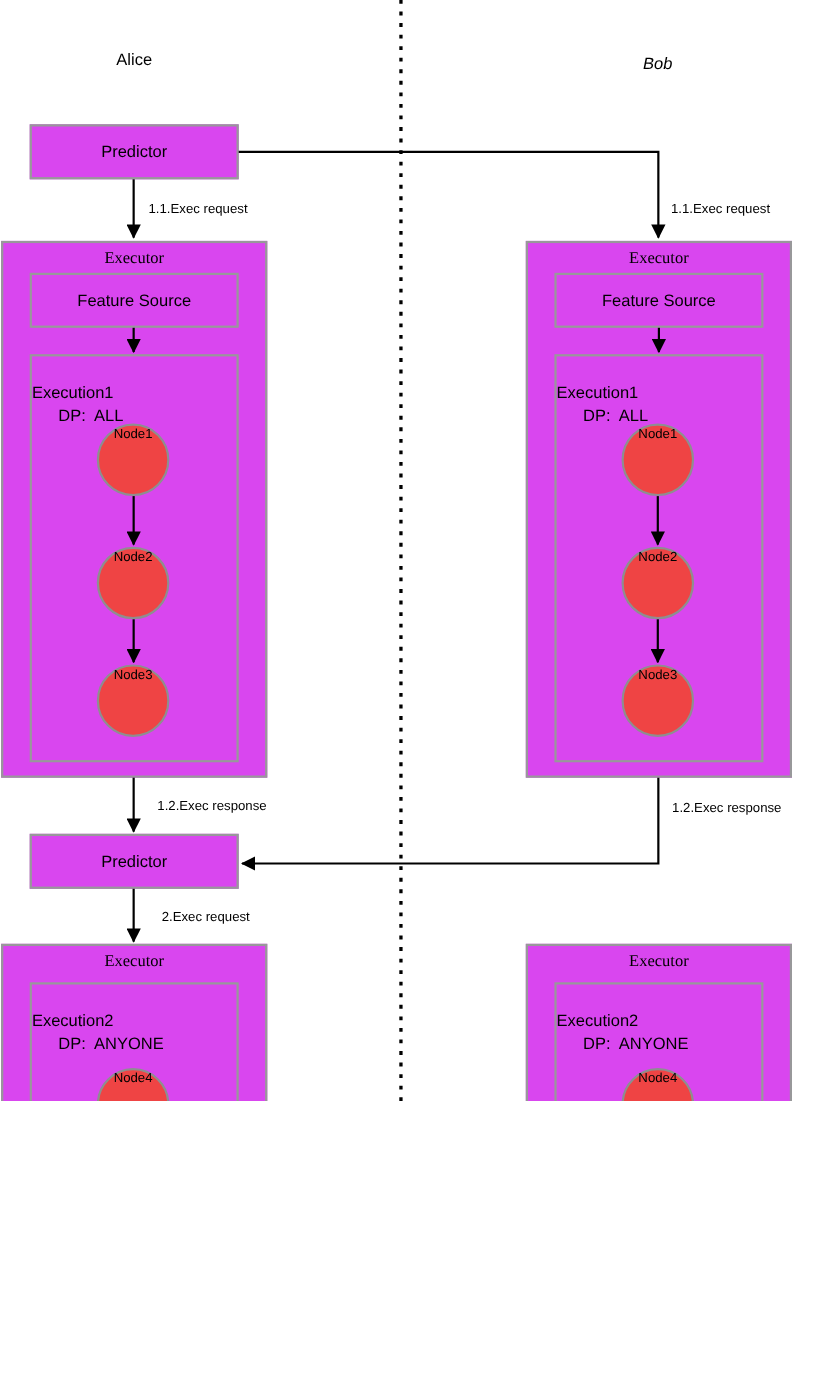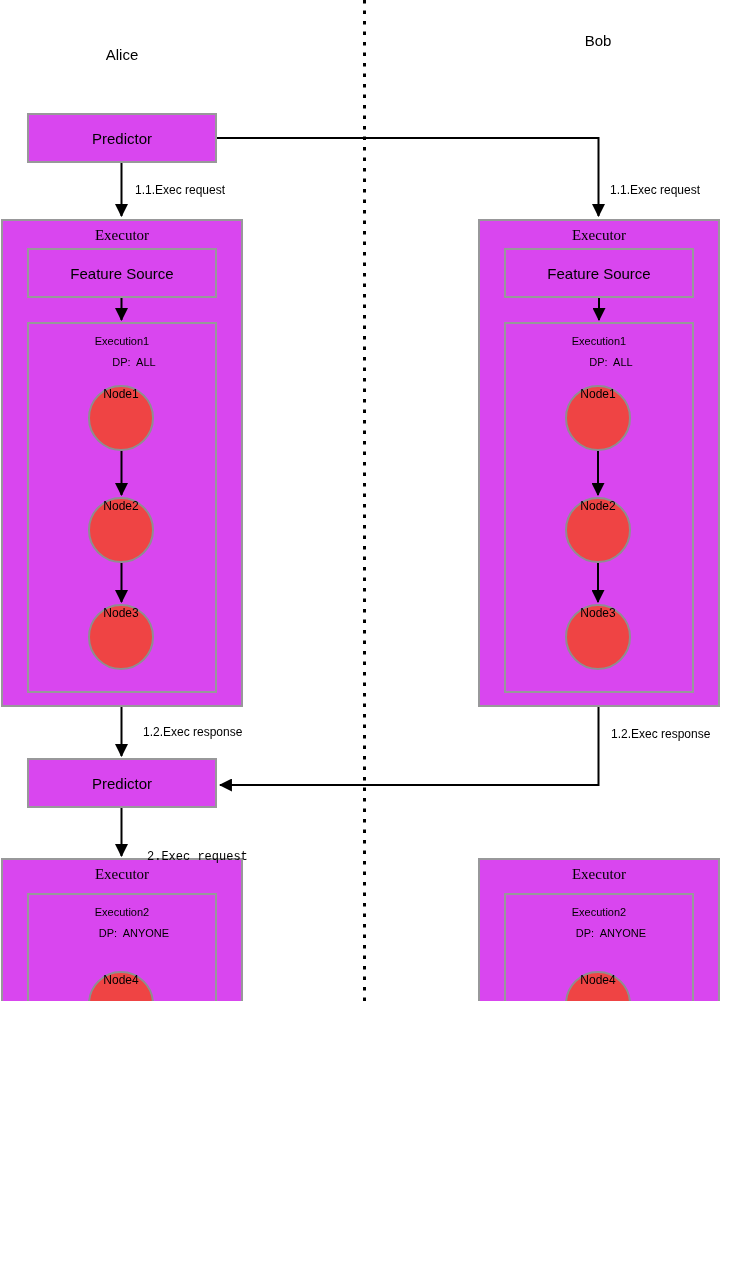--- a/index.html
+++ b/index.html
@@ -40,23 +40,23 @@
     justify-content:center;
     font-size:15px;
   }
   .box--container .container-title {
     text-align:center;
     padding-top:6px;
     font-size:15px;
     font-family:Liberation Serif, serif;
   }
   .exec-head {
-    text-align:center;
-    padding-top:7px;
-    font-size:11px;
+    text-align:left;
+    padding-top:23px;
+    font-size:15px;
     line-height:21px;
   }
   .exec-head .dp-line { white-space:pre;margin-left:24px; }
   .node {
     position:absolute;
     width:66px; height:66px;
     border-radius:50%;
     background:#ef4444;
     border:2px solid #8e8e90;
     display:flex;
@@ -71,21 +71,21 @@
     white-space:nowrap;
     z-index:3;
   }
 </style>
 </head>
 <body>
 
 <div class="canvas">
 
   <div class="lane-label" style="left:62px; top:46px;">Alice</div>
-  <div class="lane-label" style="left:538px; top:32px;">Bob</div>
+  <div class="lane-label" style="left:538px; top:50px;font-style:italic;">Bob</div>
 
   <div class="box box--center" style="left:27px; top:113px; width:190px; height:50px;">
     <span>Predictor</span>
   </div>
 
   <div class="box box--container" style="left:1px; top:219px; width:242px; height:488px;">
     <div class="container-title">Executor</div>
   </div>
 
   <div class="box box--center" style="left:27px; top:248px; width:190px; height:50px;">
@@ -171,21 +171,21 @@
     <span>Node4</span>
   </div>
   <div class="node" style="left:565px; top:1080px;">
     <span>Node5</span>
   </div>
 
   <div class="flow-label" style="left:135px; top:183px;">1.1.Exec request</div>
   <div class="flow-label" style="left:610px; top:183px;">1.1.Exec request</div>
   <div class="flow-label" style="left:143px; top:725px;">1.2.Exec response</div>
   <div class="flow-label" style="left:611px; top:727px;">1.2.Exec response</div>
-  <div class="flow-label" style="left:147px; top:850px;font-family:Liberation Mono, monospace;">2.Exec request</div>
+  <div class="flow-label" style="left:147px; top:826px;">2.Exec request</div>
 
   <svg class="wires" viewBox="0 0 750 1271">
     <defs>
       <marker id="ah" viewBox="0 0 12 12" markerWidth="13" markerHeight="13" refX="11" refY="6" orient="auto" markerUnits="userSpaceOnUse">
         <path d="M0,0 L12,6 L0,12 Z" fill="#000"></path>
       </marker>
     </defs>
 
     <line x1="364.5" y1="0" x2="364.5" y2="1271" stroke="#000" stroke-width="3" stroke-dasharray="3.5 7"></line>
 

